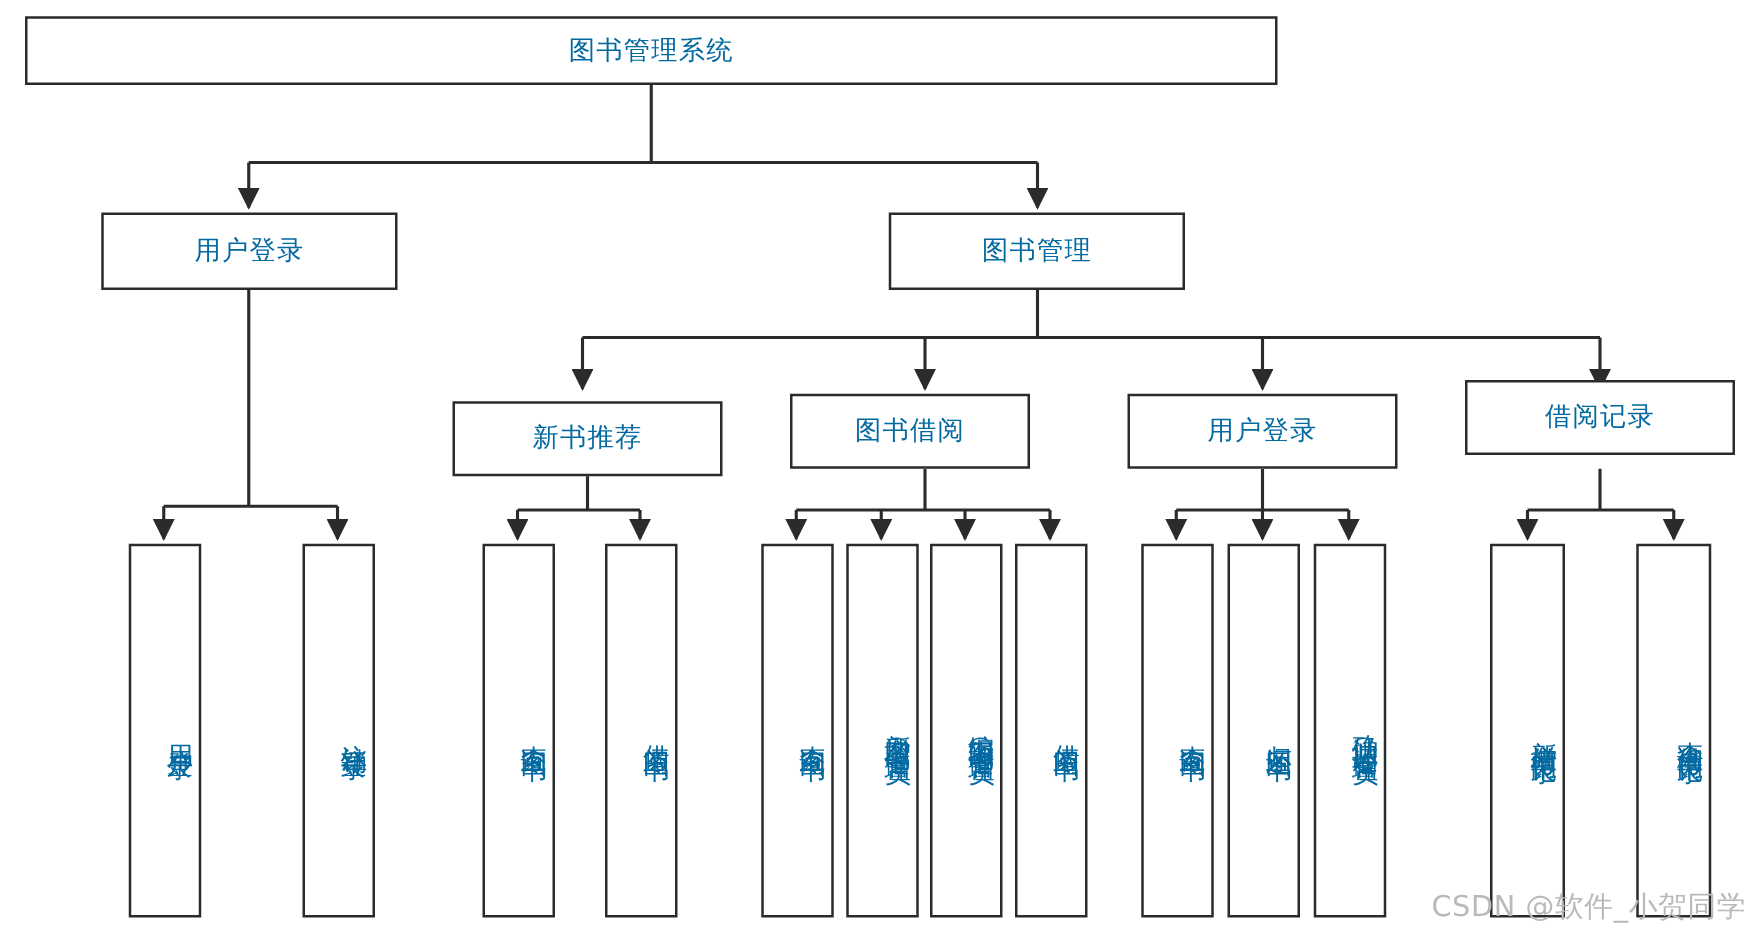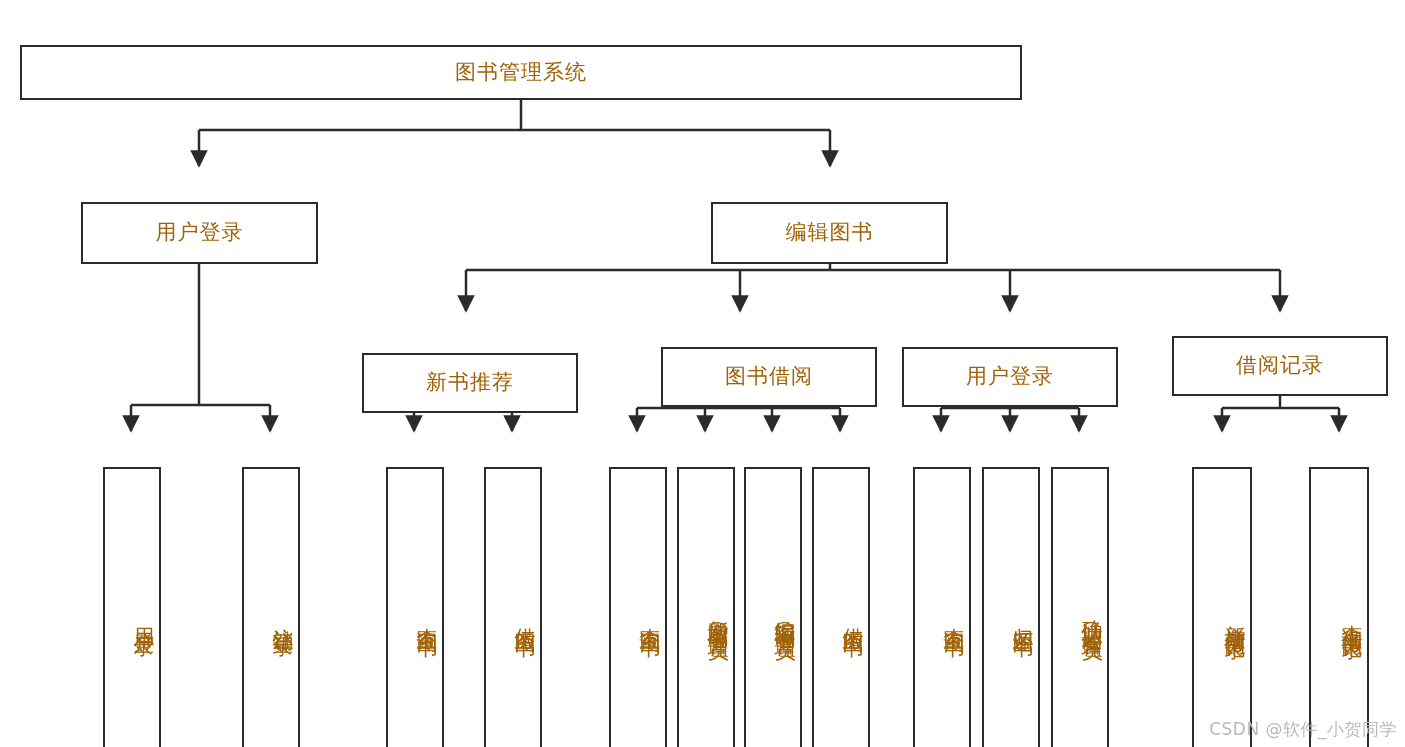--- a/index.html
+++ b/index.html
@@ -13,22 +13,21 @@
   svg#wires{position:absolute;left:0;top:0;width:1405px;height:747px;}
 
   .node{
     position:absolute;
     box-sizing:border-box;
     background:#ffffff;
     border:2.5px solid #2b2b2b;
     display:flex;
     align-items:center;
     justify-content:center;
-    color:#a16207;
-    margin-top:32px;
+    color:#0369a1;
   }
   .node.h-text{
     font-size:21px;
     letter-spacing:1px;
     line-height:1.2;
   }
   .node.v-text{
     font-size:21px;
     writing-mode:vertical-rl;
     text-orientation:upright;
@@ -40,21 +39,21 @@
   }
   .node.v-text .vlabel{
     writing-mode:vertical-rl;
     text-orientation:upright;
     display:block;
     white-space:nowrap;
   }
   .watermark{
     position:absolute;
     right:8px;bottom:6px;
-    font-size:17px;
+    font-size:23px;
     color:#b9b9b9;
     letter-spacing:0.5px;
     white-space:nowrap;
     pointer-events:none;
   }
 </style>
 </head>
 <body>
 
 <div id="stage">
@@ -110,27 +109,27 @@
   </svg>
 
   <div class="node h-text" style="left:20px;top:13px;width:1002px;height:55px;">
     <span>图书管理系统</span>
   </div>
 
   <div class="node h-text" style="left:81px;top:170px;width:237px;height:62px;">
     <span>用户登录</span>
   </div>
   <div class="node h-text" style="left:711px;top:170px;width:237px;height:62px;">
-    <span>编辑图书</span>
+    <span>图书管理</span>
   </div>
 
   <div class="node h-text" style="left:362px;top:321px;width:216px;height:60px;">
     <span>新书推荐</span>
   </div>
-  <div class="node h-text" style="left:661px;top:315px;width:216px;height:60px;">
+  <div class="node h-text" style="left:632px;top:315px;width:192px;height:60px;">
     <span>图书借阅</span>
   </div>
   <div class="node h-text" style="left:902px;top:315px;width:216px;height:60px;">
     <span>用户登录</span>
   </div>
   <div class="node h-text" style="left:1172px;top:304px;width:216px;height:60px;">
     <span>借阅记录</span>
   </div>
 
   <div class="node v-text" style="left:103px;top:435px;width:58px;height:299px;">

